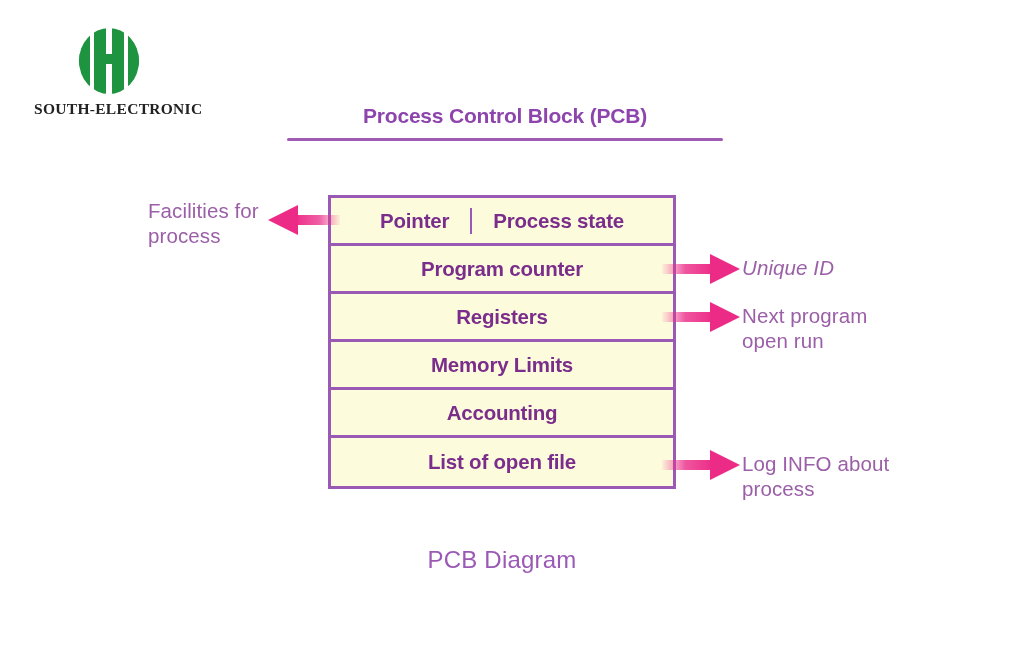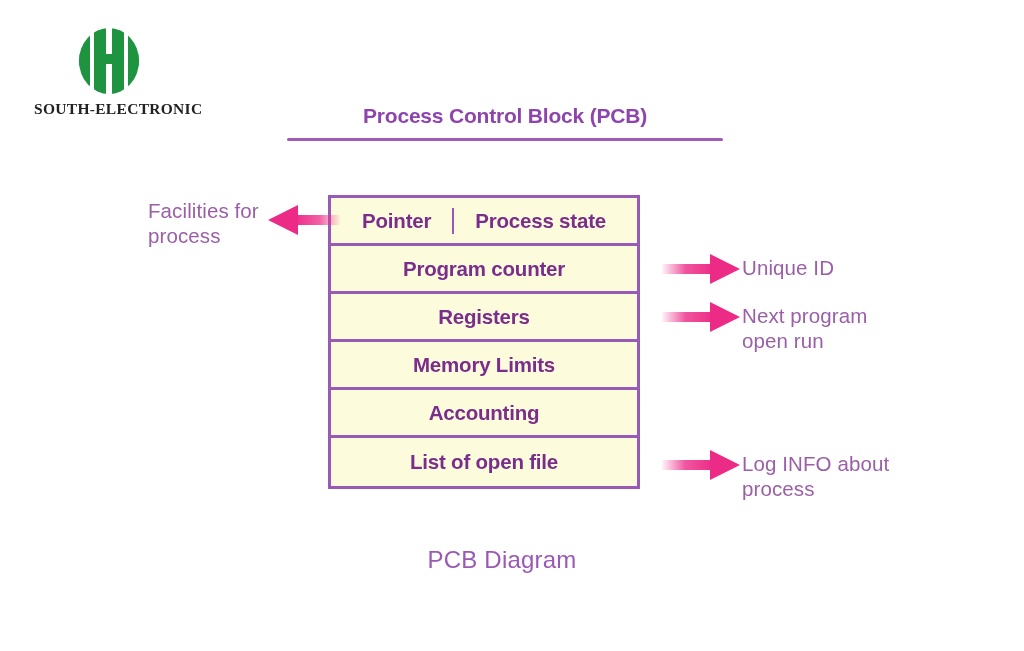--- a/index.html
+++ b/index.html
@@ -61,21 +61,21 @@
     width: 436px;
     background: #A05BB5;
     border-radius: 2px;
   }
 
   
   #pcb-table {
     position: absolute;
     left: 328px;
     top: 195px;
-    width: 312px;
+    width: 348px;
     border: 3px solid #9B59B6;
     background: #ec4899;
     box-sizing: border-box;
   }
   .pcb-row {
     height: 48px;
     box-sizing: border-box;
     border-bottom: 3px solid #9B59B6;
     display: flex;
     align-items: center;
@@ -134,21 +134,21 @@
   }
 
   #annot-left-text {
     left: 148px;
     top: 198px;
     width: 160px;
     text-align: left;
   }
   #annot-left-arrow { left: 268px; top: 203px; width: 72px; }
 
-  #annot-id-text    { left: 742px; top: 255px; }
+  #annot-id-text    { left: 742px; top: 255px; font-style: italic; }
   #annot-id-arrow   { left: 662px; top: 252px; width: 78px; }
 
   #annot-pc-text    { left: 742px; top: 303px; width: 170px; }
   #annot-pc-arrow   { left: 662px; top: 300px; width: 78px; }
 
   #annot-acct-text  { left: 742px; top: 451px; width: 185px; }
   #annot-acct-arrow { left: 662px; top: 448px; width: 78px; }
 </style>
 </head>
 <body>

